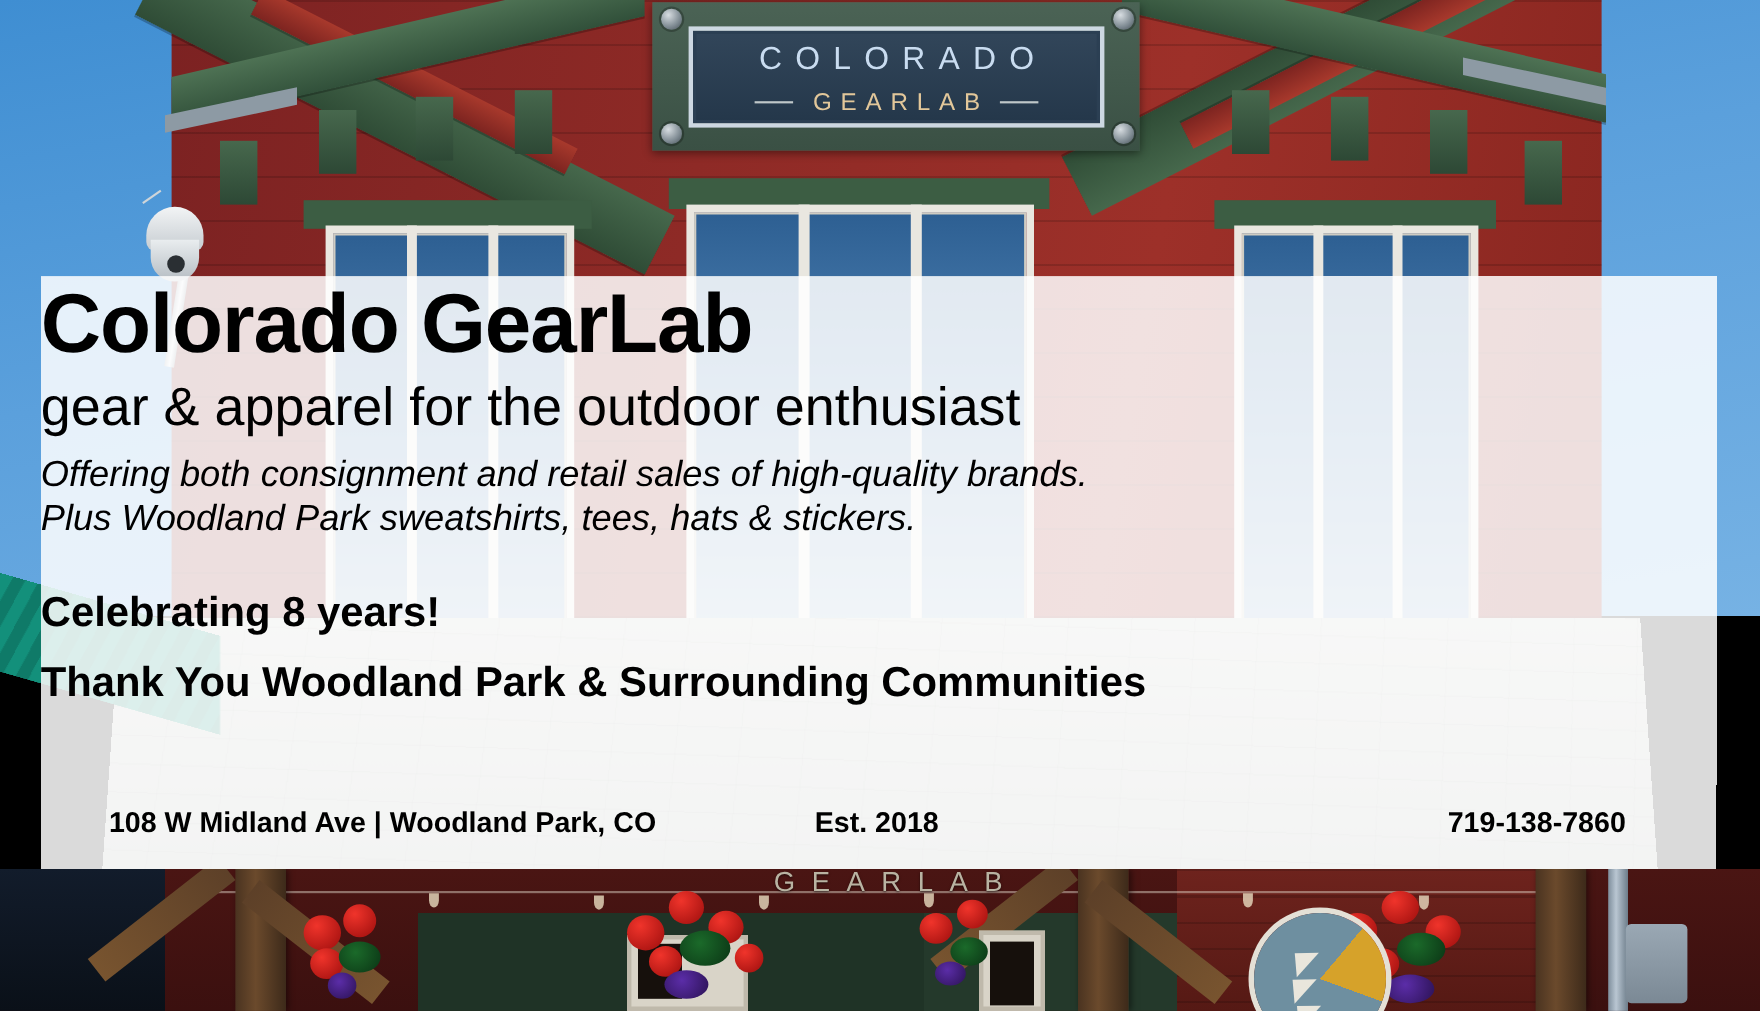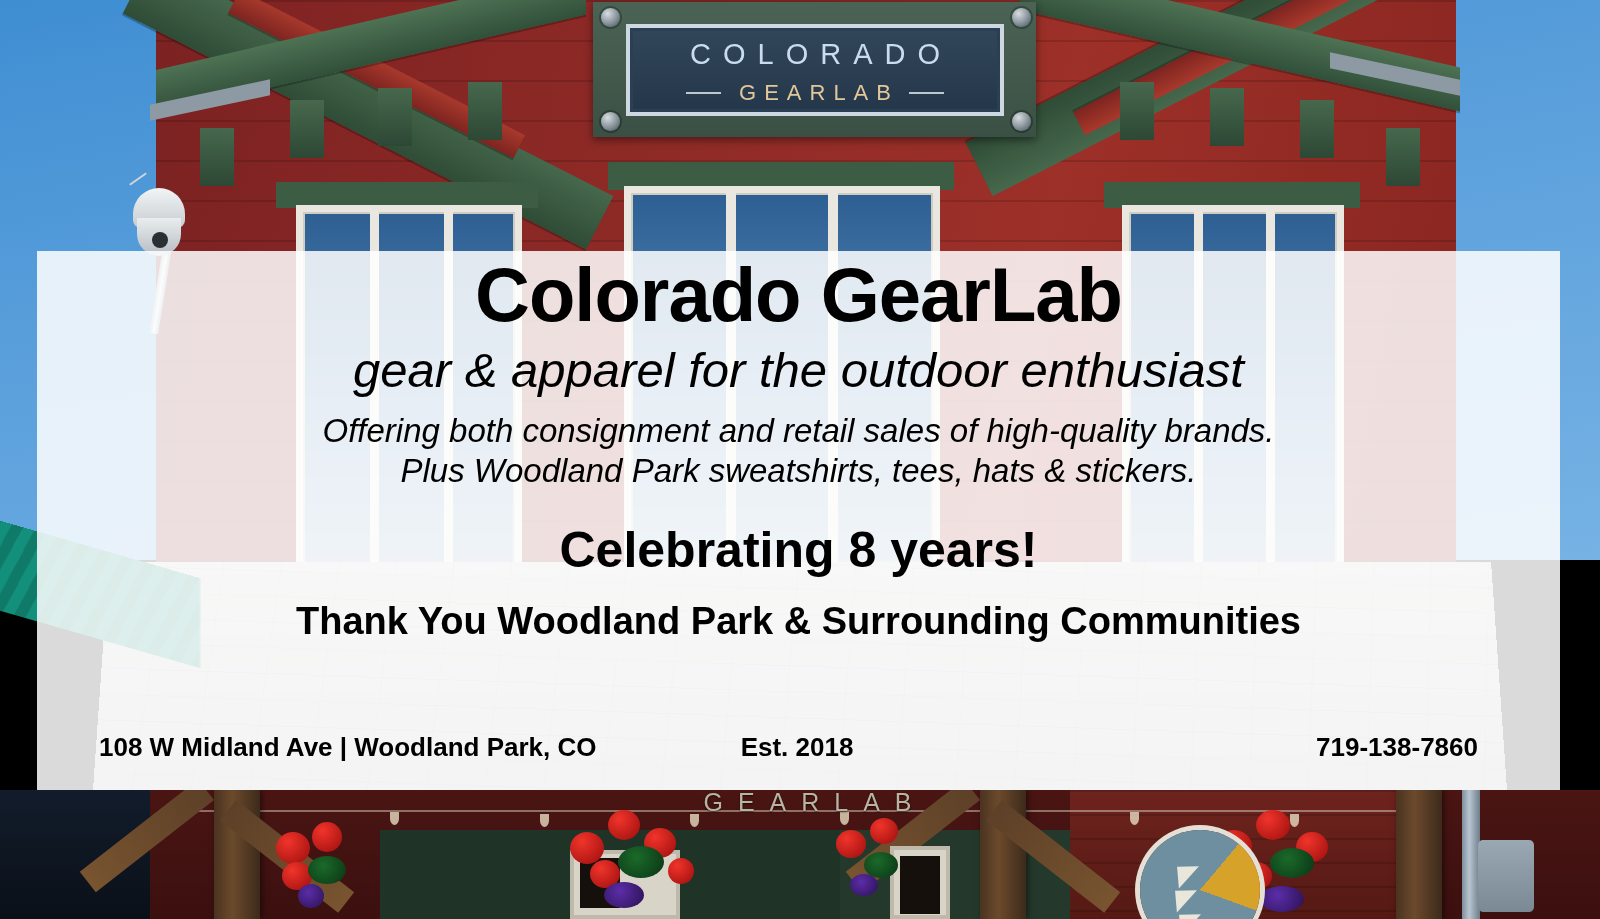--- a/index.html
+++ b/index.html
@@ -228,34 +228,34 @@
     background:#cfd5d9; transform:rotate(-35deg);
   }
 
   
   .overlay-card {
     position:absolute; left:37px; top:251px; width:1523px; height:539px;
     background:rgba(255,255,255,0.855);
     z-index:40;
   }
   .ov-text { position:absolute; z-index:50; width:1523px; left:37px;
-    text-align:center; color:#000; }
+    text-align:left; color:#000; }
 
   .t-title {
     top:252px; font-size:76px; font-weight:700; letter-spacing:-1px;
     line-height:1.12;
   }
   .t-tagline {
-    top:344px; font-size:49px; font-style:italic; font-weight:400;
+    top:344px; font-size:49px; font-weight:400;
     line-height:1.1;
   }
   .t-desc1 { top:412px; font-size:33px; font-style:italic; line-height:1.15; }
   .t-desc2 { top:452px; font-size:33px; font-style:italic; line-height:1.15; }
   .t-celebrate {
-    top:522px; font-size:50px; font-weight:700; line-height:1.12;
+    top:536px; font-size:38px; font-weight:700; line-height:1.12;
   }
   .t-thanks {
     top:600px; font-size:38px; font-weight:700; line-height:1.12;
   }
   .t-employees {
     top:658px; font-size:38px; font-style:italic; line-height:1.12;
   }
 
   .footer-row {
     position:absolute; left:37px; top:722px; width:1523px; height:50px;

